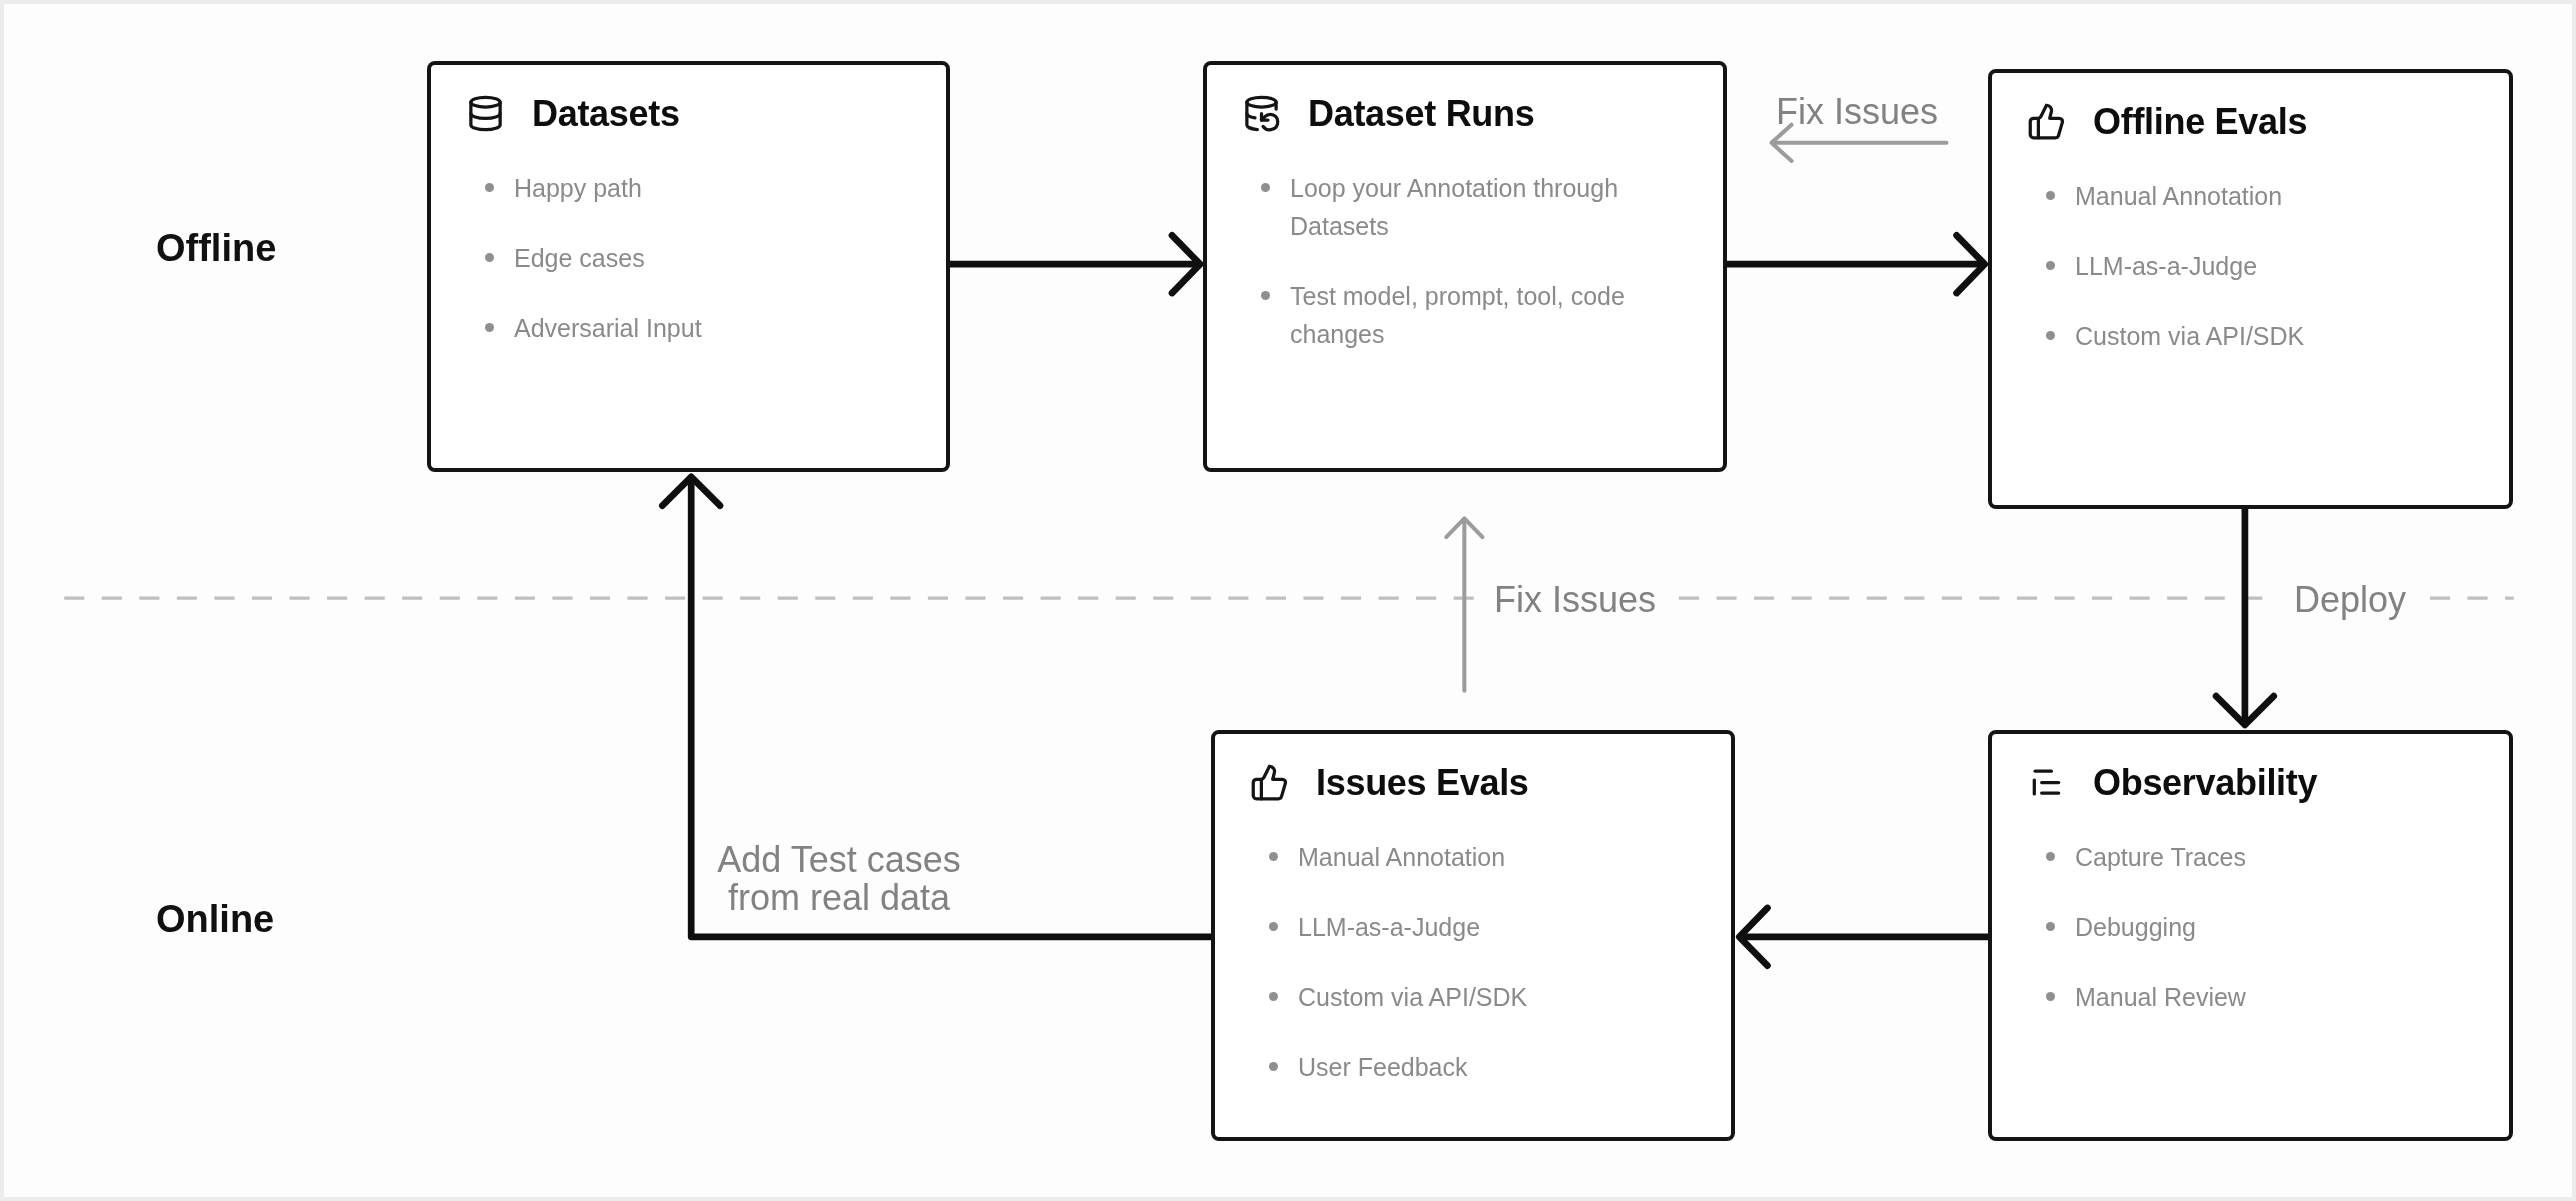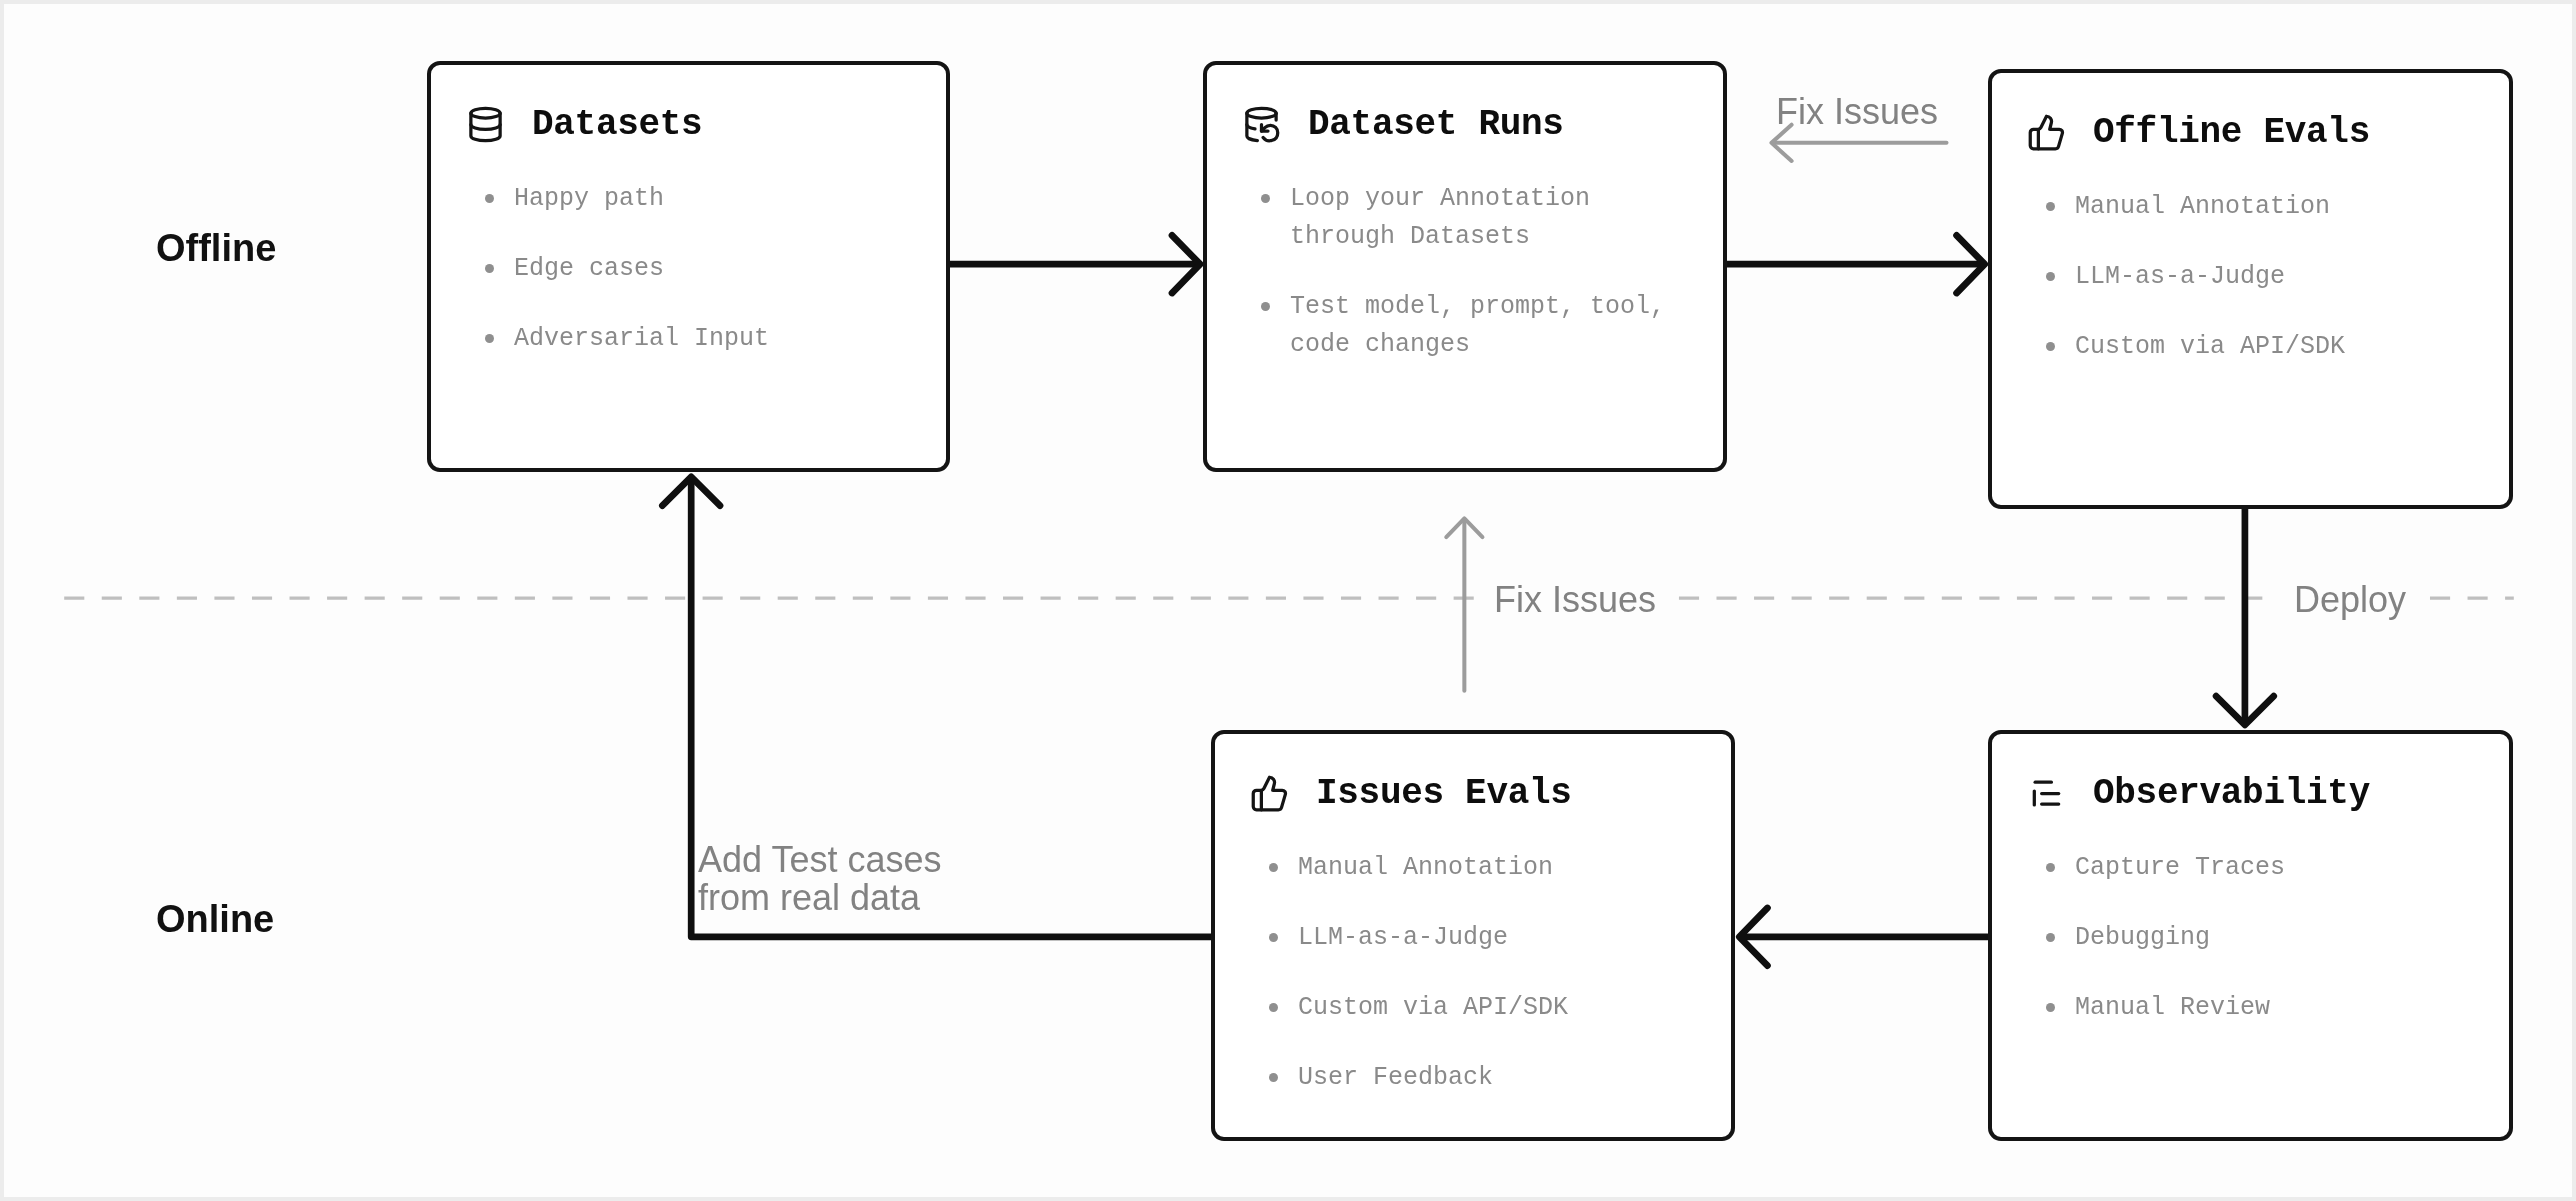--- a/index.html
+++ b/index.html
@@ -7,22 +7,22 @@
     position:relative;width:2576px;height:1201px;box-sizing:border-box;
     background:#fdfdfd;overflow:hidden;
     font-family:"Liberation Sans",sans-serif;
     box-shadow:inset 0 0 0 4px #ececec;
   }
   .layer{position:absolute;inset:0;width:2576px;height:1201px;pointer-events:none;}
   #dashed-layer{z-index:1}
   #arrow-layer{z-index:3}
 
   .box{
-    position:absolute;background:#ffffff;border:4.7px solid #141414;border-radius:13px;
-    box-sizing:border-box;padding:38px 24px 0 35px;z-index:4;font-family:Liberation Mono, monospace;
+    position:absolute;background:#ffffff;border:4.7px solid #141414;border-radius:8px;
+    box-sizing:border-box;padding:27px 24px 0 35px;z-index:4;
   }
   #box-datasets{left:427px;top:61px;width:523px;height:411px}
   #box-dataset-runs{left:1203px;top:61px;width:524px;height:411px}
   #box-offline-evals{left:1988px;top:69px;width:525px;height:440px}
   #box-online-evals{left:1211px;top:730px;width:524px;height:411px}
   #box-observability{left:1988px;top:730px;width:525px;height:411px}
 
   .box-header{display:flex;align-items:center;gap:27px;height:43px}
   .box-icon{flex:0 0 auto;display:flex;align-items:center}
   .box-icon svg{width:39px;height:39px;display:block;stroke:#141414;fill:none;
@@ -40,21 +40,21 @@
   }
 
   .section-label{position:absolute;font-size:38px;font-weight:700;color:#111;z-index:2;white-space:nowrap}
   #label-offline{left:156px;top:227px}
   #label-online{left:156px;top:898px}
 
   .edge-label{position:absolute;color:#828282;font-size:36px;line-height:38px;z-index:2;white-space:nowrap}
   #fix-top{left:1766px;top:93px;width:182px;text-align:center}
   #fix-mid{left:1474px;top:581px;background:#fdfdfd;padding:0 20px}
   #deploy{left:2274px;top:581px;background:#fdfdfd;padding:0 20px}
-  #add-test{left:698px;top:841px;width:282px;text-align:left;white-space:normal}
+  #add-test{left:698px;top:841px;width:282px;text-align:center;white-space:normal}
 </style>
 </head>
 <body>
 
 <div class="canvas">
 
   <svg id="dashed-layer" class="layer" viewBox="0 0 3840 1791" width="2576" height="1201">
     <line x1="95" y1="892" x2="3748" y2="892" stroke="#bfbfbf" stroke-width="5" stroke-dasharray="30 26"></line>
   </svg>
 

